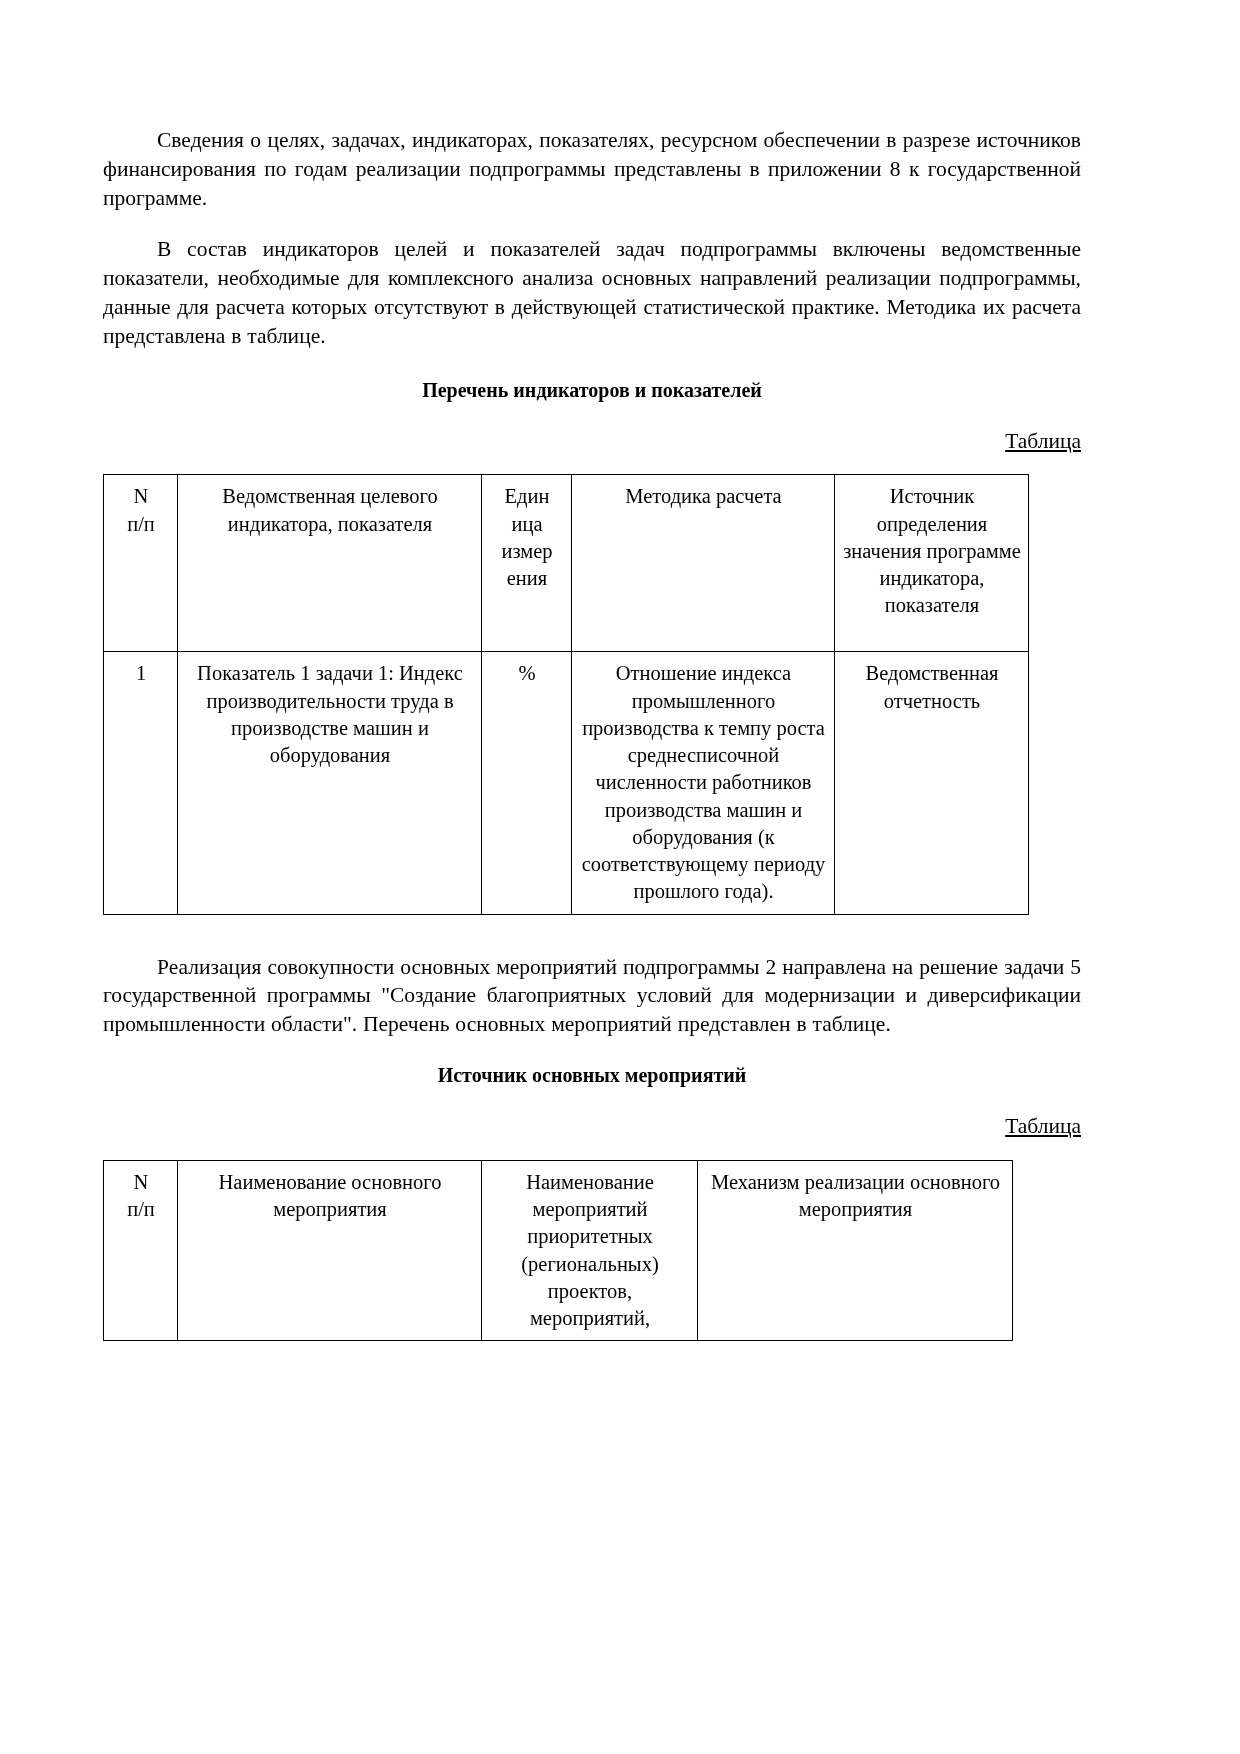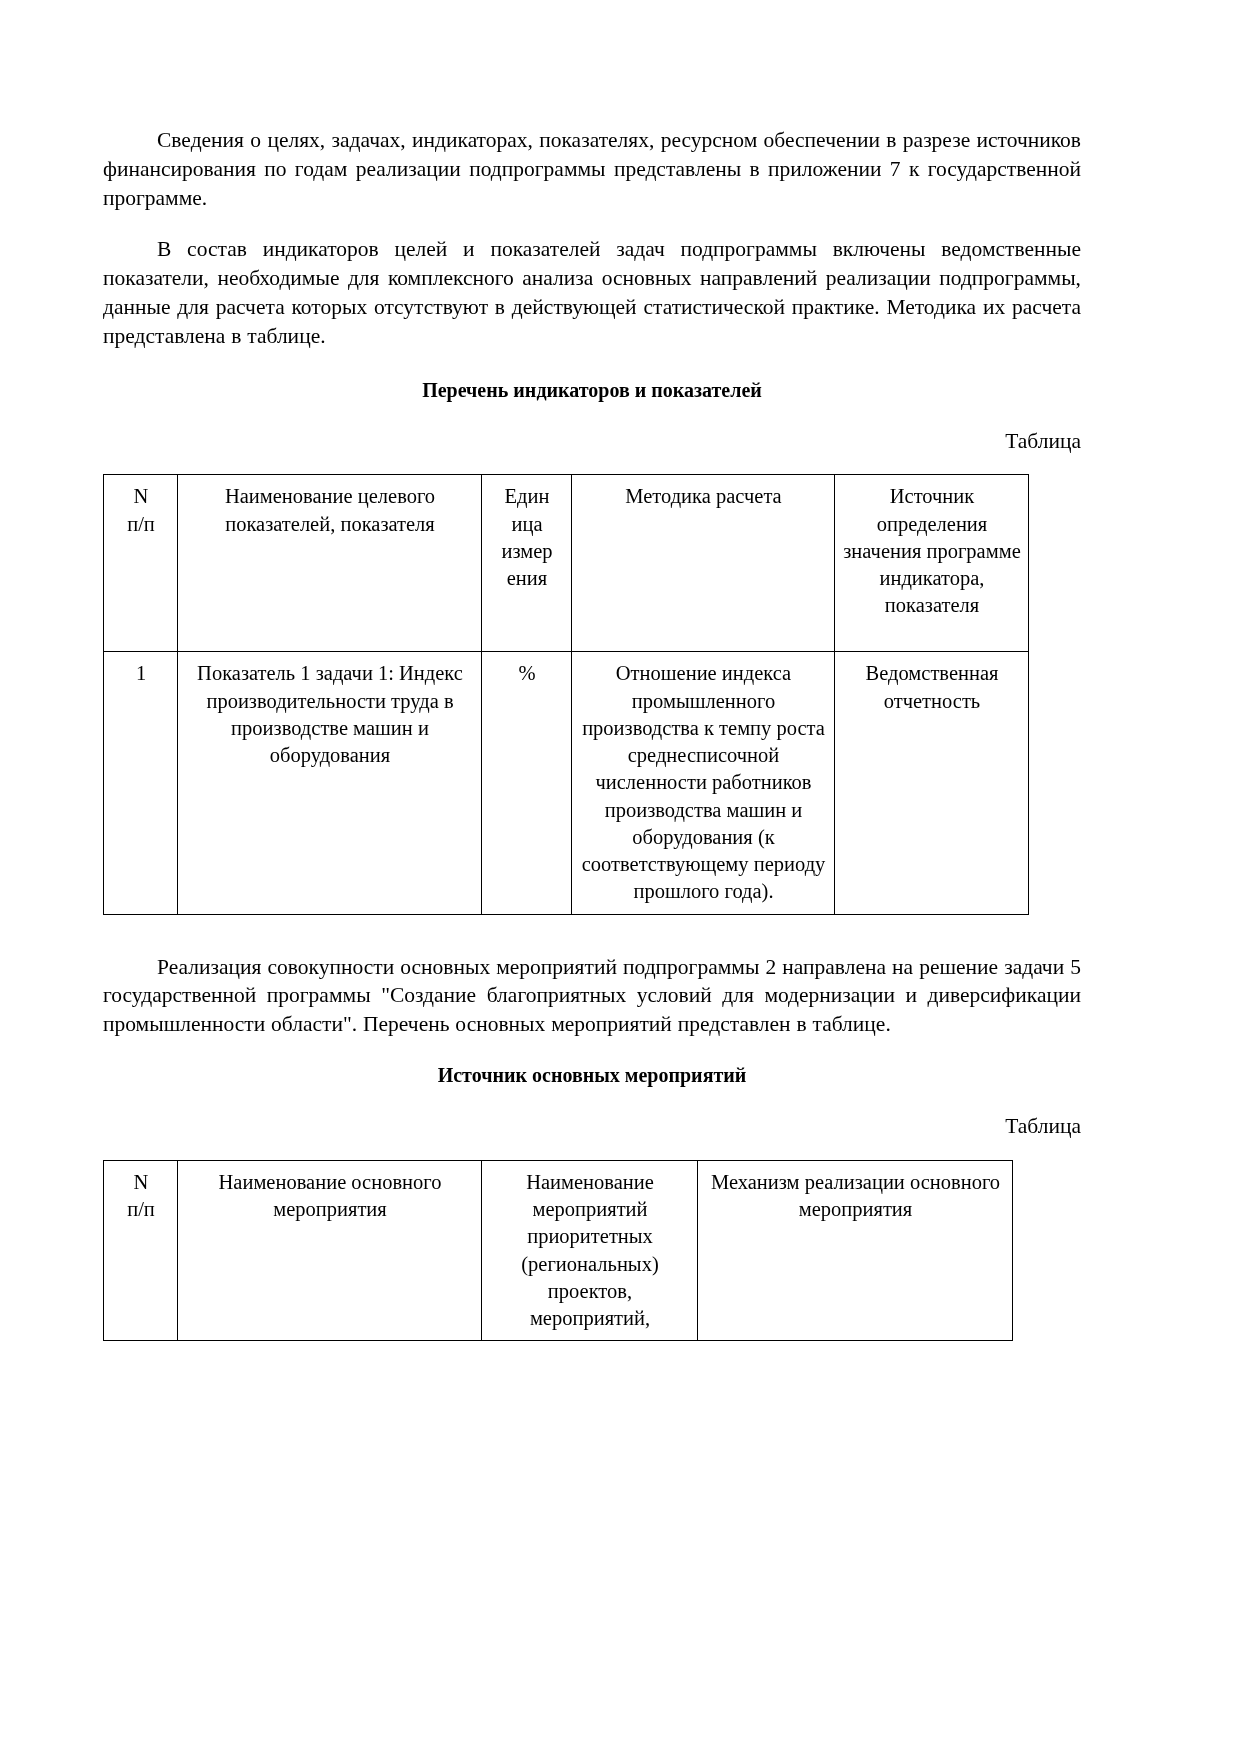--- a/index.html
+++ b/index.html
@@ -52,20 +52,21 @@
     font-weight: bold;
     text-align: justify;
     text-indent: 54px;
     line-height: 1.38;
   }
   .tbl-caption {
     margin: 26px 0 20px 0;
     font-size: 21.5px;
     text-align: right;
     line-height: 1.2;
+    text-decoration: underline;
   }
   table.doc-table {
     border-collapse: collapse;
     width: 845px;
     margin: 0 0 0 0;
     table-layout: fixed;
   }
   table.doc-table td, table.doc-table th {
     border: 1.6px solid #000000;
     vertical-align: top;
@@ -94,34 +95,34 @@
   .gap-lg { height: 38px; }
   .nbreak { white-space: pre-line; }
   .vtop { vertical-align: top; }
 </style>
 </head>
 <body>
 
 <div class="page">
   <div class="content">
 
-    <p class="para">Сведения о целях, задачах, индикаторах, показателях, ресурсном обеспечении в разрезе источников финансирования по годам реализации подпрограммы представлены в приложении 7 к государственной программе.</p>
+    <p class="para">Сведения о целях, задачах, индикаторах, показателях, ресурсном обеспечении в разрезе источников финансирования по годам реализации подпрограммы представлены в приложении 8 к государственной программе.</p>
 
     <p class="para tight">В состав индикаторов целей и показателей задач подпрограммы включены ведомственные показатели, необходимые для комплексного анализа основных направлений реализации подпрограммы, данные для расчета которых отсутствуют в действующей статистической практике. Методика их расчета представлена в таблице.</p>
 
     <h2 class="center-head">Перечень индикаторов и показателей</h2>
 
     <div class="tbl-caption">Таблица</div>
 
     <table class="doc-table">
       <thead>
         <tr class="hdr-tall">
           <th class="h-num cell-center nbreak">N
 п/п</th>
-          <th class="h-name cell-center">Наименование целевого показателей, показателя</th>
+          <th class="h-name cell-center">Ведомственная целевого индикатора, показателя</th>
           <th class="h-unit cell-center nbreak">Един
 ица
 измер
 ения</th>
           <th class="h-method cell-center">Методика расчета</th>
           <th class="h-source cell-center">Источник определения значения программе индикатора, показателя</th>
         </tr>
       </thead>
       <tbody>
         <tr class="row-tall">

